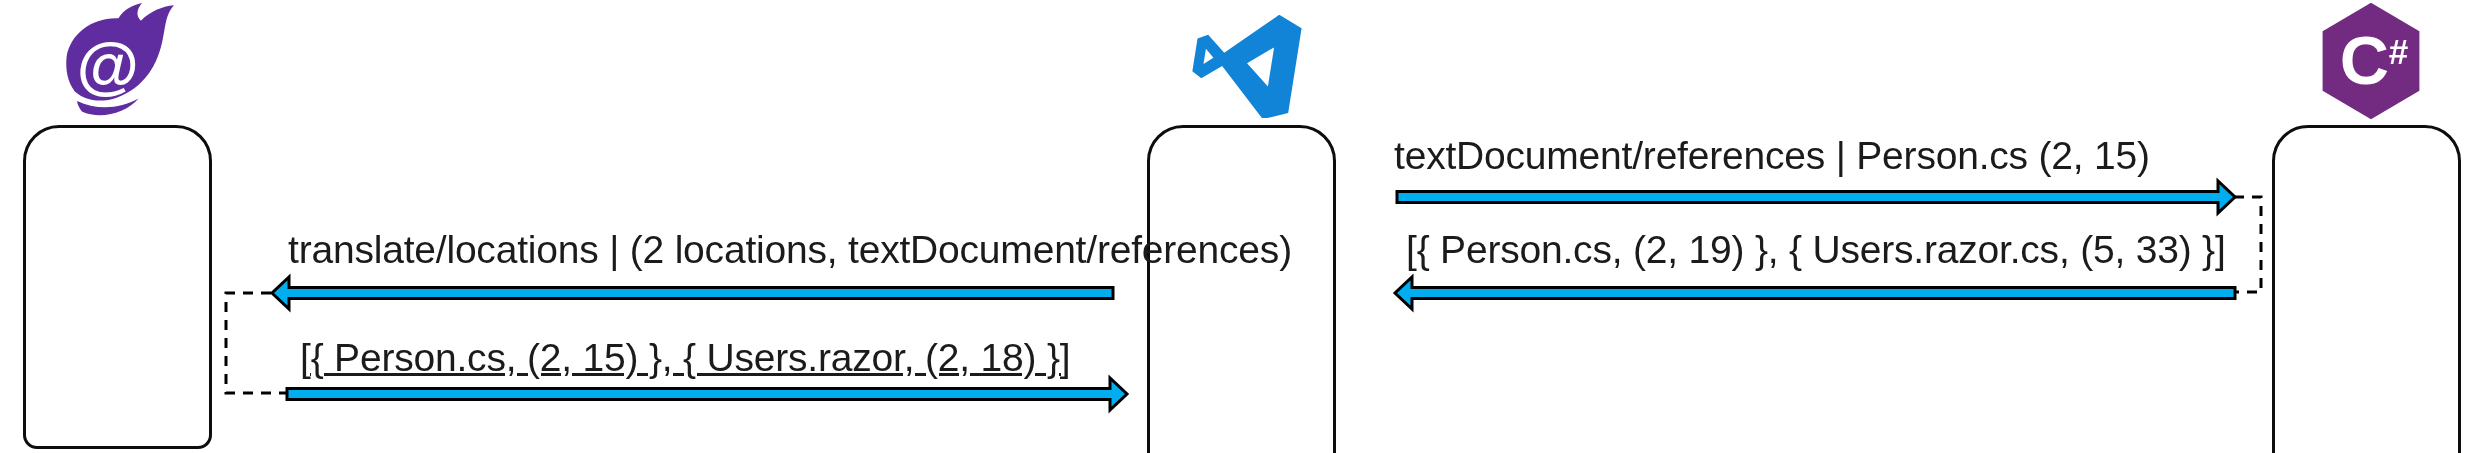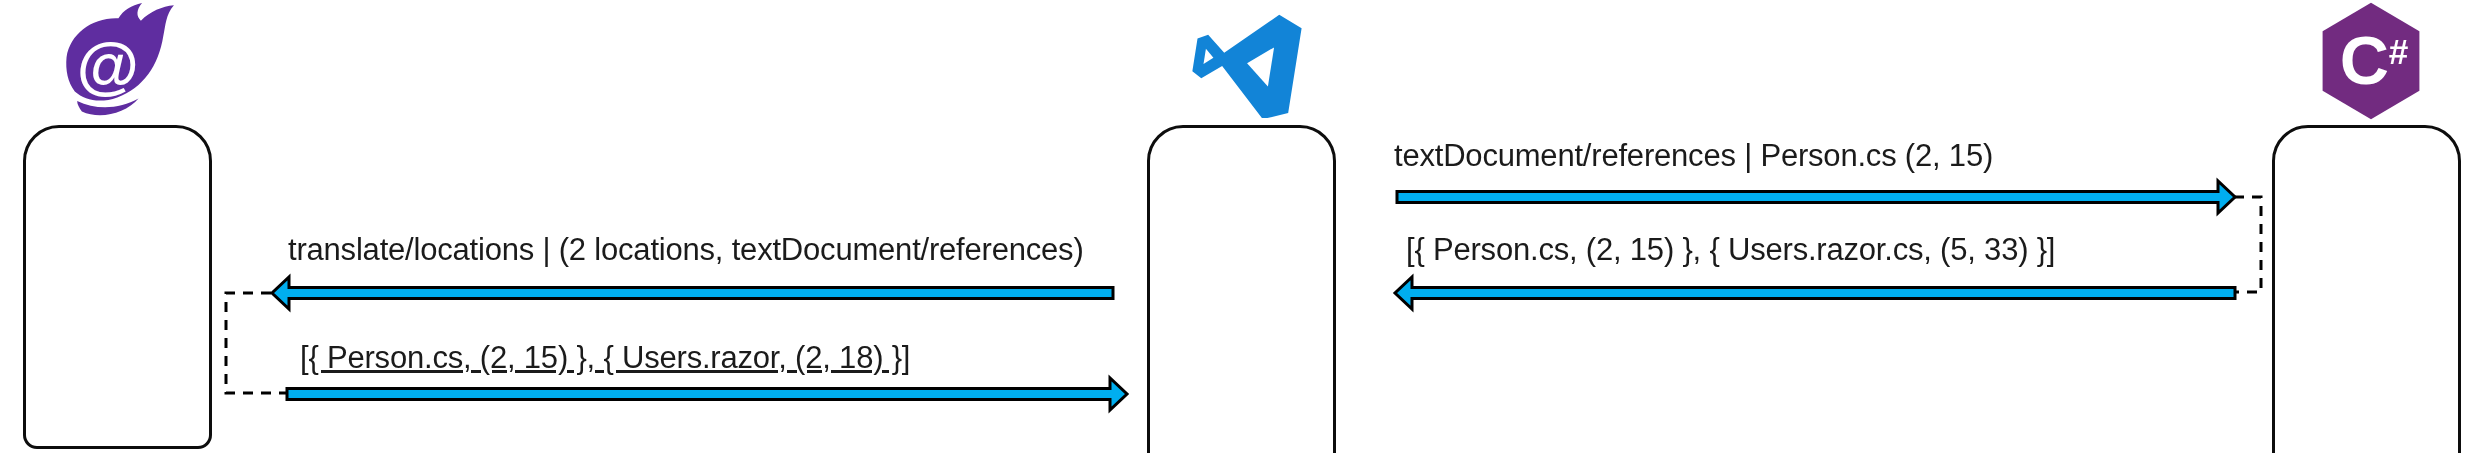--- a/index.html
+++ b/index.html
@@ -22,21 +22,21 @@
   }
   .box-blazor{left:23px;height:318px;border-radius:36px 36px 14px 14px;}
   .box-vscode{left:1147px;height:360px;}
   .box-csharp{left:2272px;height:360px;}
   .icon{position:absolute;}
   .icon-blazor{left:60px;top:3px;width:124px;height:118px;}
   .icon-vscode{left:1190px;top:8px;width:112px;height:110px;}
   .icon-csharp{left:2316px;top:0px;width:110px;height:122px;}
   .msg-label{
     position:absolute;
-    font-size:31px;
+    font-size:39px;
     line-height:34px;
     letter-spacing:-0.2px;
     color:#1b1b1b;
     white-space:nowrap;
   }
   .lbl-m1{left:288px;top:233px;text-align:right;}
   .lbl-m2{left:300px;top:341px;text-decoration:underline;}
   .lbl-m3{left:1394px;top:139px;}
   .lbl-m4{left:1406px;top:233px;}
   .arrow{fill:var(--arrow);stroke:var(--outline);stroke-width:3;stroke-linejoin:miter;}
@@ -78,15 +78,15 @@
 
   <svg class="icon icon-csharp" viewBox="0 0 100 110" xmlns="http://www.w3.org/2000/svg">
     <path fill="var(--csharp)" d="M50,2 L94,28 L94,82 L50,108 L6,82 L6,28 Z"></path>
     <text x="44" y="76" font-size="62" font-weight="700" fill="#ffffff" text-anchor="middle" font-family="Liberation Sans, sans-serif">C</text>
     <text x="75" y="58" font-size="32" font-weight="700" fill="#ffffff" text-anchor="middle" font-family="Liberation Sans, sans-serif">#</text>
   </svg>
 
   <div class="msg-label lbl-m1">translate/locations | (2 locations, textDocument/references)</div>
   <div class="msg-label lbl-m2">[{ Person.cs, (2, 15) }, { Users.razor, (2, 18) }]</div>
   <div class="msg-label lbl-m3">textDocument/references | Person.cs (2, 15)</div>
-  <div class="msg-label lbl-m4">[{ Person.cs, (2, 15) }, { Users.razor.cs, (5, 33) }]</div>
+  <div class="msg-label lbl-m4">[{ Person.cs, (2, 19) }, { Users.razor.cs, (5, 33) }]</div>
 
 </div>
 
 </body></html>

